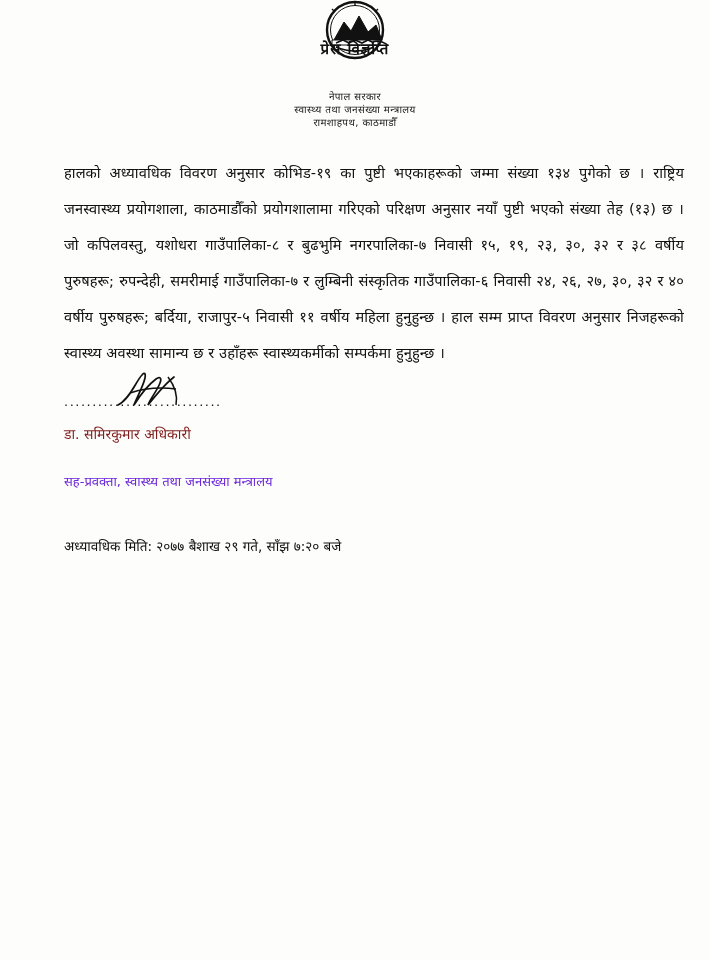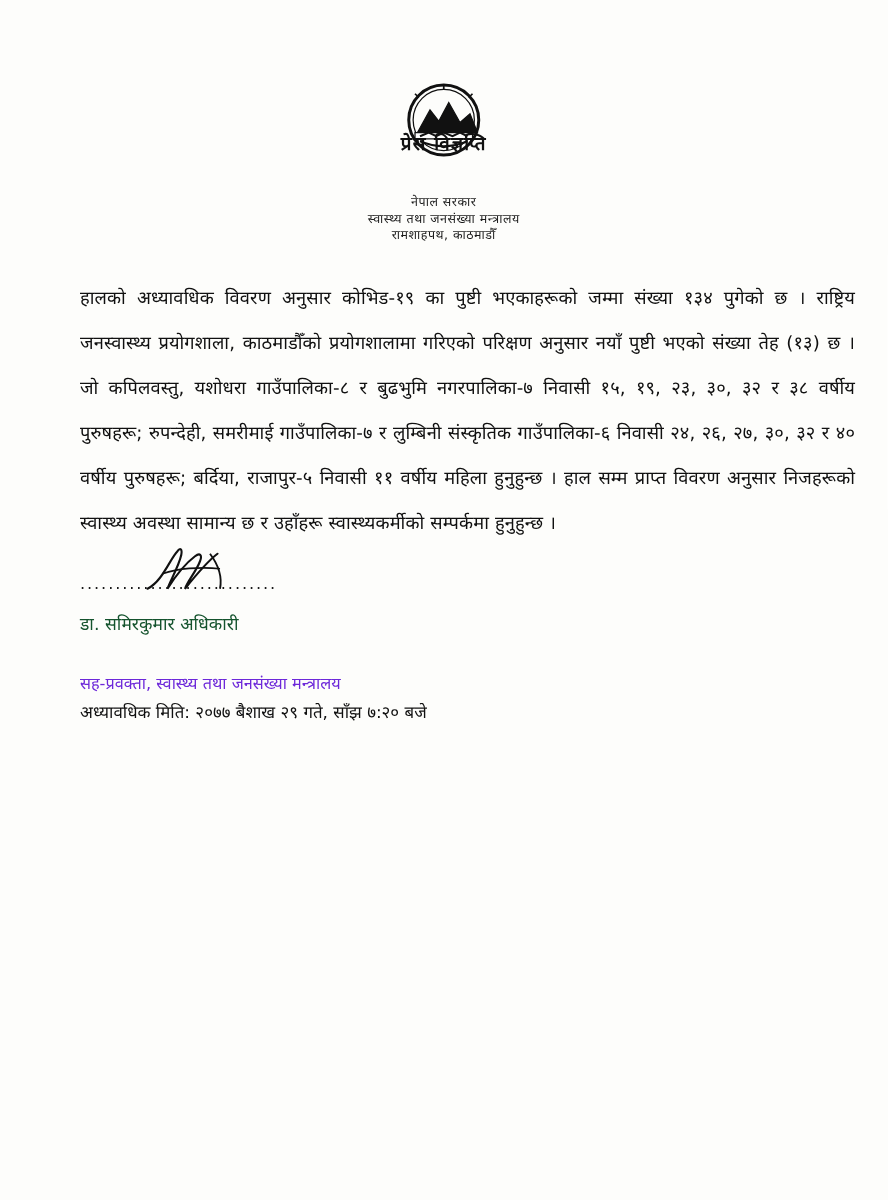--- a/index.html
+++ b/index.html
@@ -18,21 +18,20 @@
 
   .page {
     position: relative;
     width: 710px;
     height: 960px;
     background: #fdfdfb;
   }
 
   
   .letterhead {
-    padding-top: 66px;
     display: flex;
     flex-direction: column;
     align-items: center;
   }
 
   .emblem-wrap {
     position: relative;
     width: 150px;
     height: 96px;
     display: flex;
@@ -100,31 +99,32 @@
     top: -26px;
     left: 44px;
     width: 110px;
     height: 44px;
   }
 
   .sig-name {
     margin-top: 12px;
     font-size: 14px;
     line-height: 22px;
-    color: #14532d;
+    color: #7f1d1d;
   }
 
   .sig-role {
     margin-top: 26px;
     font-size: 13px;
     line-height: 22px;
     color: #6d28d9;
   }
 
   .sig-date {
+    margin-top: 42px;
     font-size: 13.5px;
     line-height: 22px;
     color: #101010;
   }
 </style>
 </head>
 <body>
 
 <div class="page">
 

